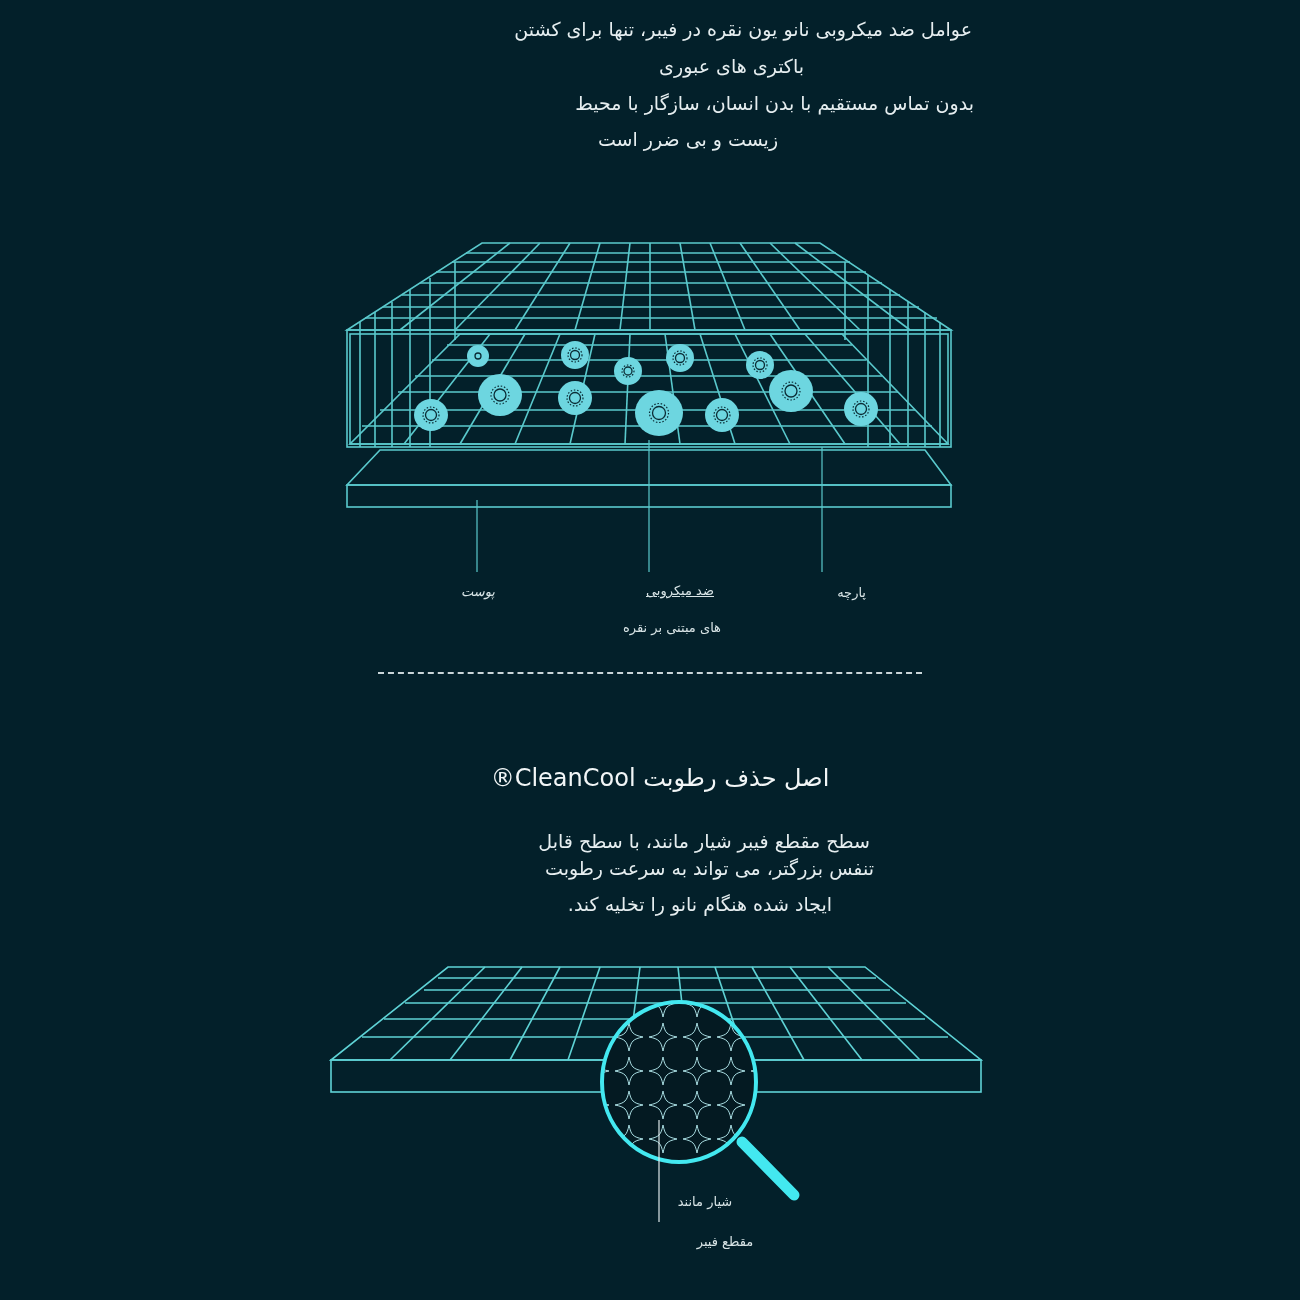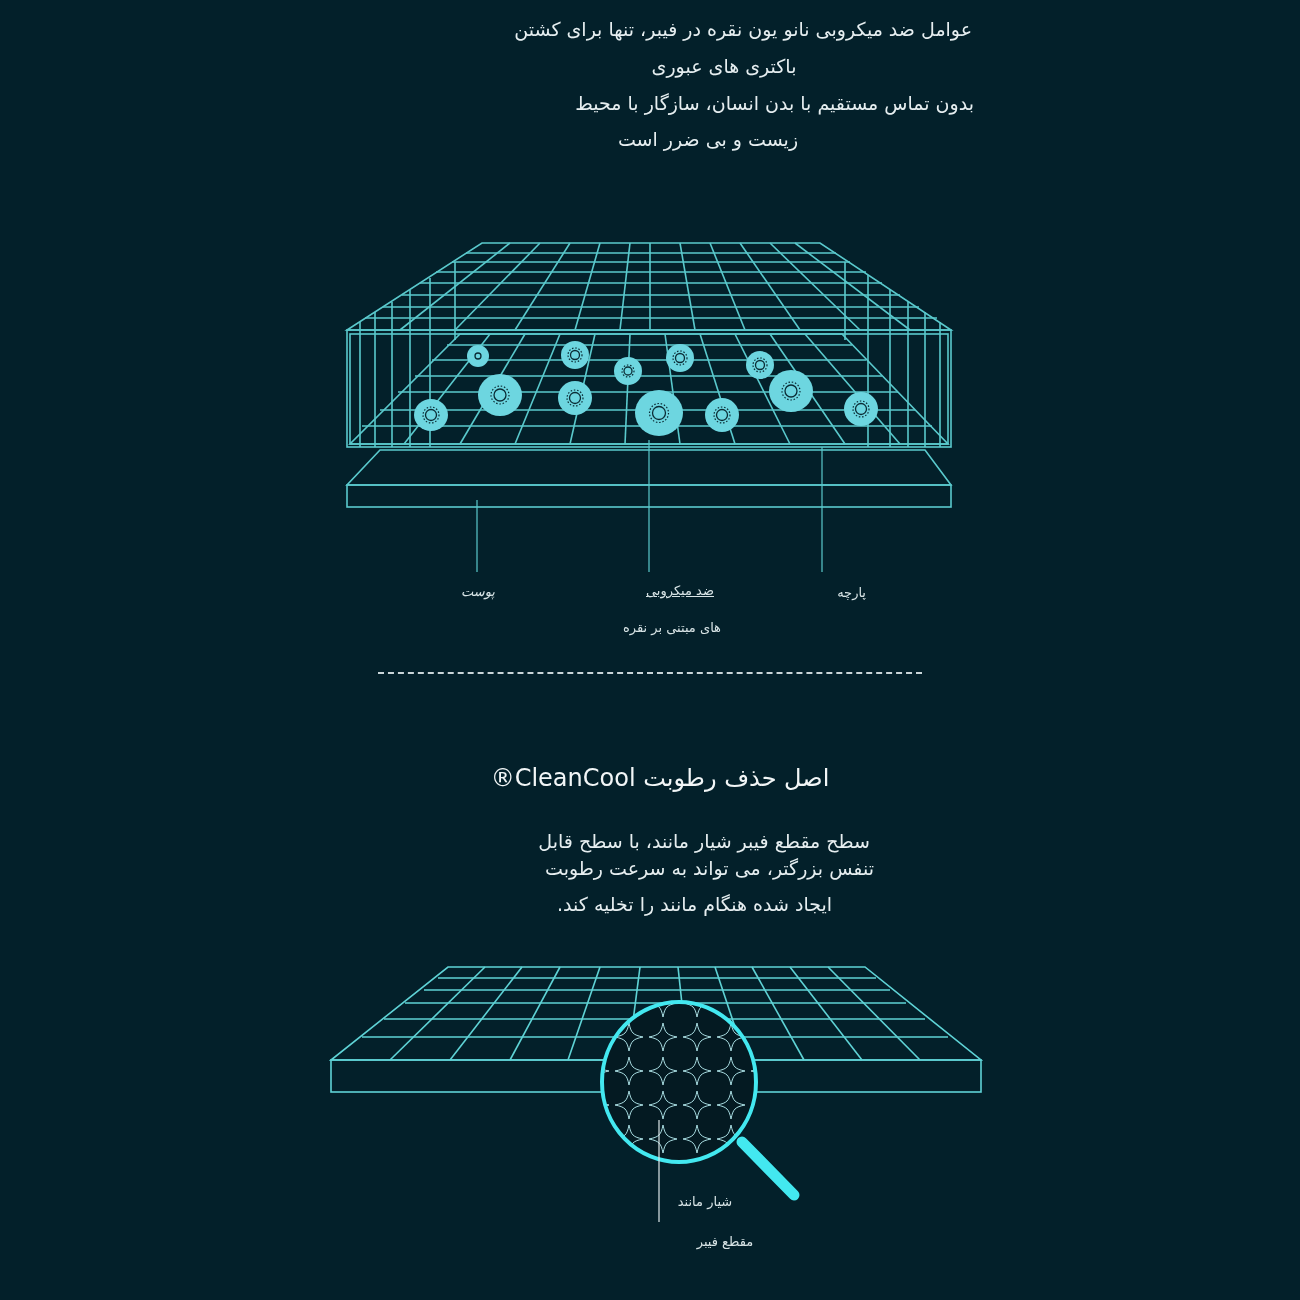--- a/index.html
+++ b/index.html
@@ -4,31 +4,31 @@
 <style>
   html, body { margin:0; padding:0; }
   body {
     width:1300px; height:1300px; overflow:hidden;
     background:#03202a;
     font-family:"DejaVu Sans", sans-serif;
     color:#e6eef0;
     position:relative;
   }
   .txt { position:absolute; direction:rtl; text-align:center; white-space:nowrap; }
-  .p1 { font-size:19px;margin-left:20px; }
+  .p1 { font-size:19px; }
   .lbl { font-size:13px; color:#d8e4e6; }
   .title { font-size:24px; color:#f2f6f7; }
   .dash { position:absolute; left:378px; top:672px; width:544px; height:0; border-top:2px dashed #c9d6d9; }
   svg.art { position:absolute; left:0; top:0; }
 </style>
 </head>
 <body>
 
 <div class="txt p1" style="right:328px; top:18px;">عوامل ضد میکروبی نانو یون نقره در فیبر، تنها برای کشتن</div>
-<div class="txt p1" style="left:604px; width:200px; top:55px;">باکتری های عبوری</div>
+<div class="txt p1" style="left:604px; width:200px; top:55px;text-align:right;">باکتری های عبوری</div>
 <div class="txt p1" style="right:326px; top:92px;">بدون تماس مستقیم با بدن انسان، سازگار با محیط</div>
 <div class="txt p1" style="left:588px; width:200px; top:128px;">زیست و بی ضرر است</div>
 
 <svg class="art" width="1300" height="1300">
   <g stroke="#5fd3d6" stroke-width="1.6" fill="none" opacity="0.95">
 
     <polygon points="482,243 820,243 951,330 347,330"></polygon>
 
     <line x1="466" y1="253" x2="836" y2="253"></line>
     <line x1="452" y1="262" x2="850" y2="262"></line>
@@ -176,16 +176,16 @@
 <div class="txt lbl" style="left:438px; width:80px; top:584px;font-style:italic;">پوست</div>
 <div class="txt lbl" style="left:620px; width:120px; top:583px;text-decoration:underline;">ضد میکروبی</div>
 <div class="txt lbl" style="left:592px; width:160px; top:620px;">های مبتنی بر نقره</div>
 <div class="txt lbl" style="left:786px; width:80px; top:585px;text-align:right;">پارچه</div>
 
 <div class="dash"></div>
 
 <div class="txt title" style="left:440px; width:440px; top:764px;">اصل حذف رطوبت CleanCool®</div>
 <div class="txt p1" style="right:430px; top:830px;">سطح مقطع فیبر شیار مانند، با سطح قابل</div>
 <div class="txt p1" style="right:426px; top:857px;">تنفس بزرگتر، می تواند به سرعت رطوبت</div>
-<div class="txt p1" style="right:468px; top:893px;">ایجاد شده هنگام مانند را تخلیه کند.</div>
+<div class="txt p1" style="right:468px; top:893px;">ایجاد شده هنگام نانو را تخلیه کند.</div>
 
 <div class="txt lbl" style="left:670px; width:110px; top:1234px;">مقطع فیبر</div>
 <div class="txt lbl" style="left:650px; width:110px; top:1194px;">شیار مانند</div>
 
 </body></html>

